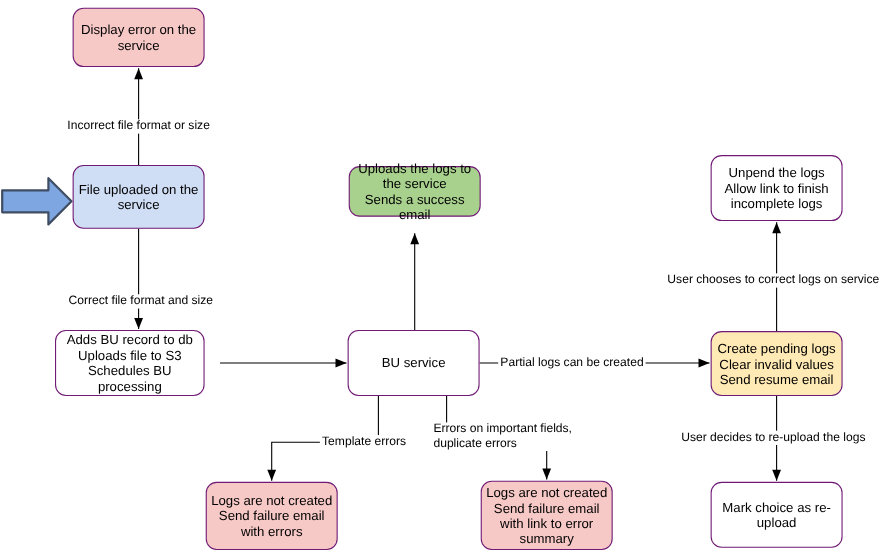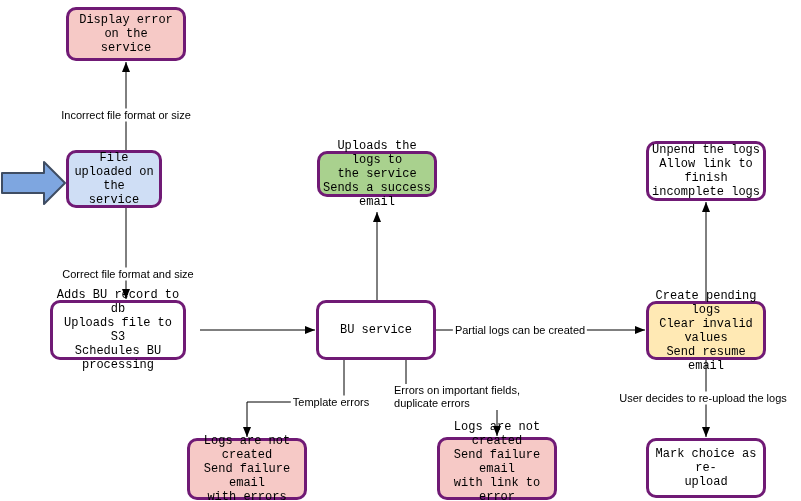--- a/index.html
+++ b/index.html
@@ -9,32 +9,31 @@
     background:#ffffff;
     overflow:hidden;
     font-family:"Liberation Sans","DejaVu Sans",sans-serif;
     color:#000;
   }
   #edges{position:absolute;left:0;top:0;z-index:1;}
   .node{
     position:absolute;
     z-index:3;
     box-sizing:border-box;
-    border:3px solid #701a75;
+    border:1px solid #701a75;
     border-radius:10px;
     display:flex;
     align-items:center;
     justify-content:center;
     text-align:center;
     white-space:pre-line;
     font-size:12px;
     line-height:14px;
     padding:2px;
     background:#ffffff;
-    font-family:Liberation Mono, monospace;
   }
   .edge-label{
     position:absolute;
     z-index:2;
     transform:translate(-50%,-50%);
     background:#ffffff;
     white-space:pre;
     font-size:11px;
     line-height:13px;
     padding:0 2px;
@@ -63,21 +62,21 @@
     <path class="edge-line" d="M406,360 L406,404 L497,404 L497,436" marker-end="url(#arrow)"></path>
     <line class="edge-line" x1="706" y1="301" x2="706" y2="202" marker-end="url(#arrow)"></line>
     <line class="edge-line" x1="706" y1="360" x2="706" y2="437" marker-end="url(#arrow)"></line>
 
     <polygon class="start-arrow" points="2,173 44,173 44,162 65,183 44,204 44,193 2,193"></polygon>
   </svg>
 
   <div class="node" style="left: 66px; top: 7px; width: 120px; height: 54px; background-color: rgb(246, 201, 198);">Display error on the
 service</div>
 
-  <div class="node" style="left: 66px; top: 150px; width: 96px; height: 58px; background-color: rgb(207, 222, 245);">File uploaded on the
+  <div class="node" style="left: 66px; top: 150px; width: 120px; height: 58px; background-color: rgb(207, 222, 245);">File uploaded on the
 service</div>
 
   <div class="node" style="left: 50px; top: 300px; width: 136px; height: 60px; background-color: rgb(255, 255, 255);">Adds BU record to db
 Uploads file to S3
 Schedules BU processing</div>
 
   <div class="node" style="left: 316px; top: 300px; width: 120px; height: 60px; background-color: rgb(255, 255, 255);">BU service</div>
 
   <div class="node" style="left: 317px; top: 151px; width: 120px; height: 46px; background-color: rgb(169, 209, 142);">Uploads the logs to
 the service
@@ -109,16 +108,17 @@
   <div class="edge-label" style="left:128px;top:274px">Correct file format and size</div>
 
 
   <div class="edge-label" style="left:520px;top:330px">Partial logs can be created</div>
 
   <div class="edge-label" style="left:331px;top:402px">Template errors</div>
 
   <div class="edge-label" style="left:457px;top:397px">Errors on important fields,
 duplicate errors</div>
 
+  <div class="edge-label" style="left:703px;top:255px">User chooses to correct logs on service</div>
 
   <div class="edge-label" style="left:703px;top:398px">User decides to re-upload the logs</div>
 
 </div>
 
 </body></html>

